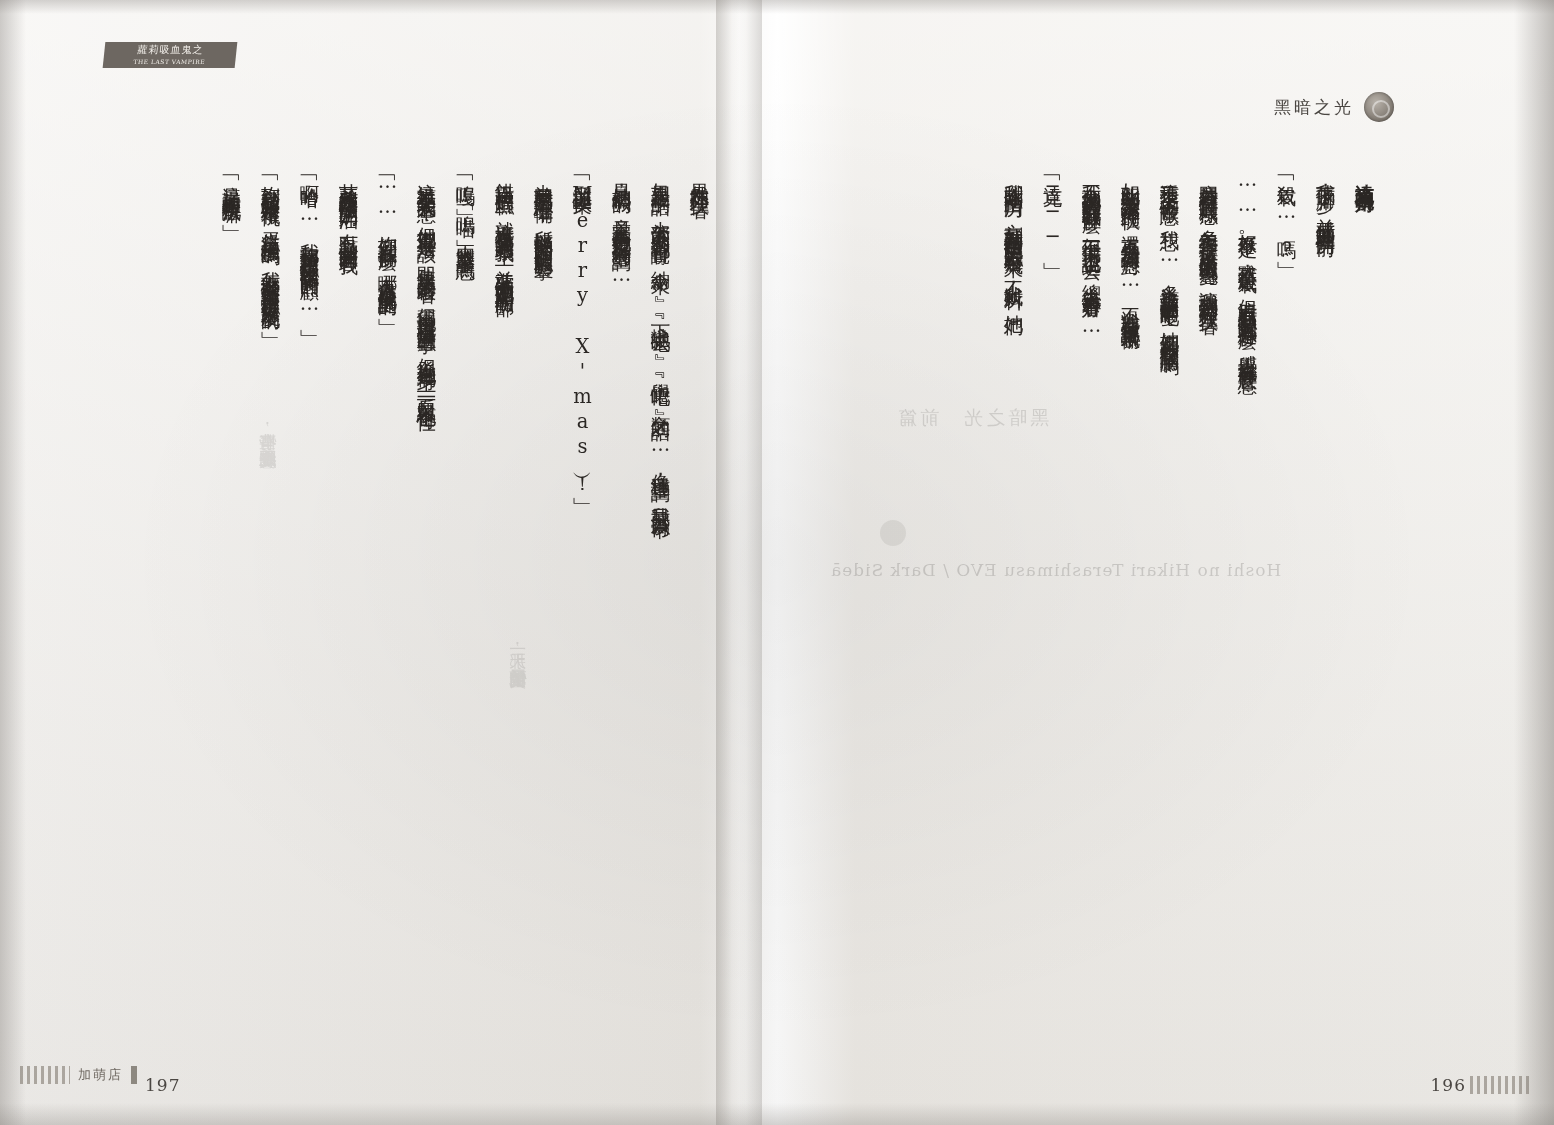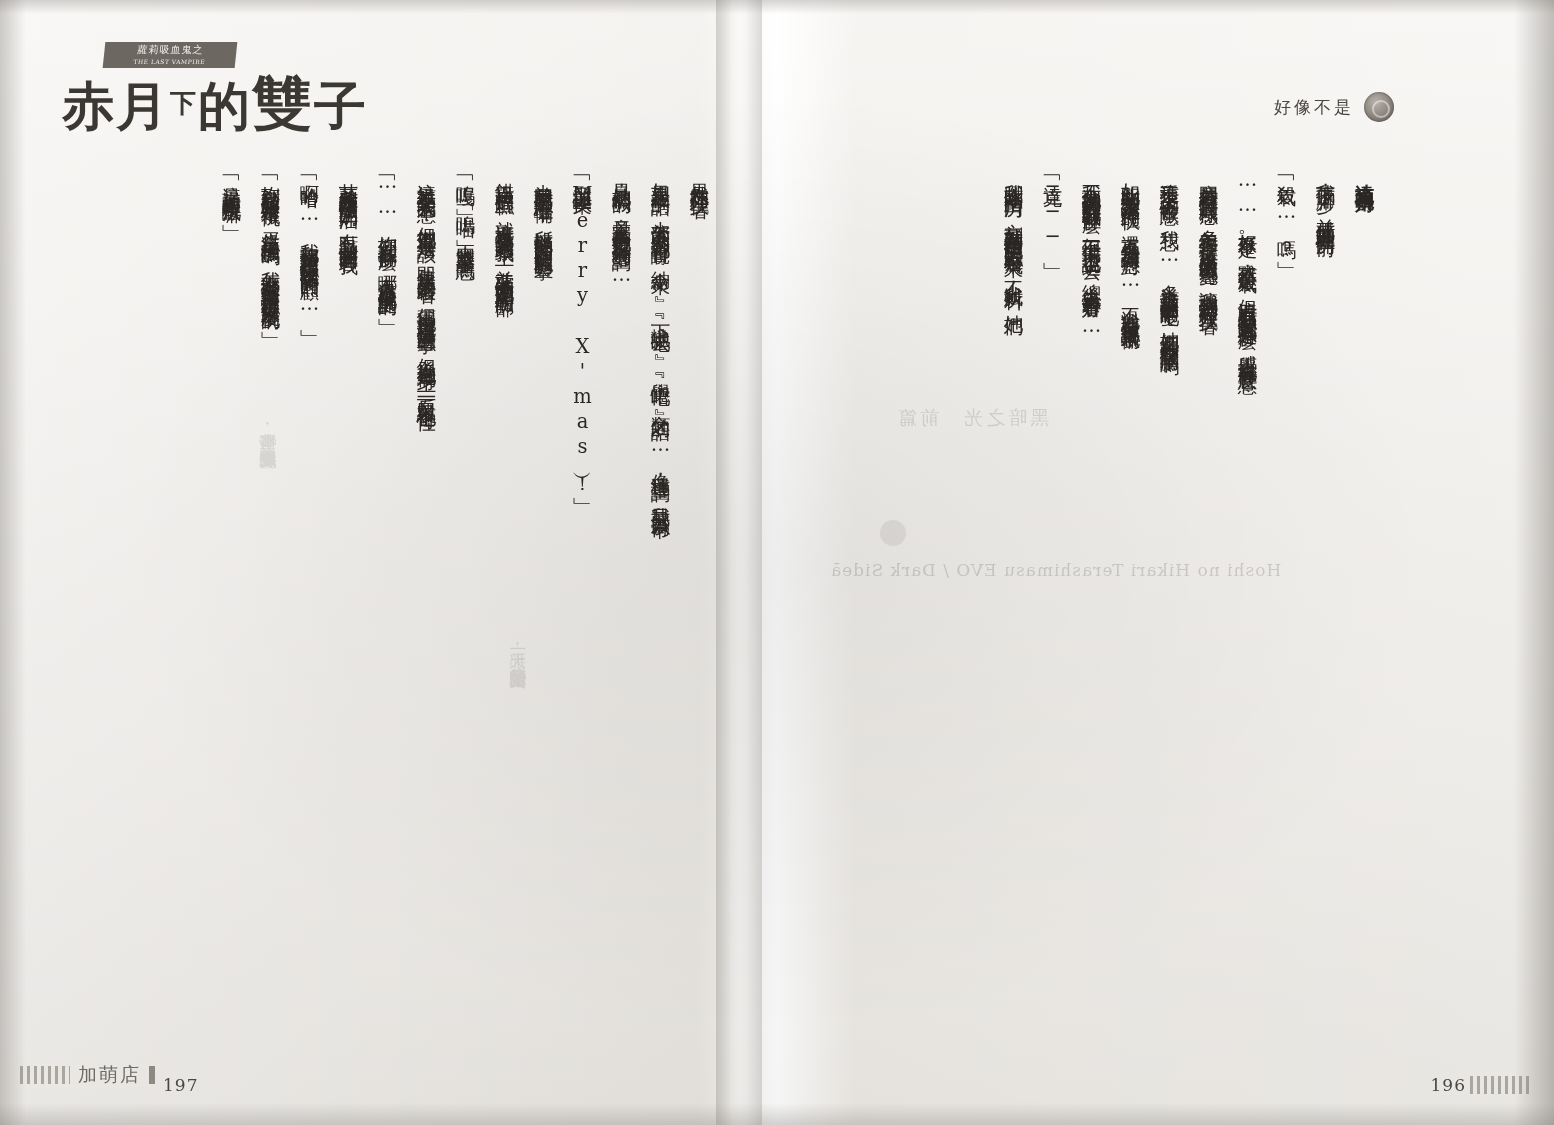--- a/index.html
+++ b/index.html
@@ -159,21 +159,21 @@
   
   #footer-left {
     position: absolute;
     left: 20px;
     bottom: 30px;
     display: flex;
     align-items: center;
     gap: 8px;
   }
   #footer-left .shop {
-    font-size: 19px;
+    font-size: 13px;
     color: #706a63;
     letter-spacing: 2px;
   }
   #footer-left .bar {
     width: 6px; height: 18px;
     background: #8d8880;
   }
   #footer-left .pageno {
     font-size: 17px;
     color: #4a4642;
@@ -264,23 +264,20 @@
   <div class="ghost" id="ghost-head">黑暗之光　前篇</div>
   <div class="ghost" id="ghost-title">Hoshi no Hikari Terashimasu EVO / Dark Sideā</div>
   <div class="ghost" id="ghost-col">有些事情，總是在不經意間改變</div>
   <div class="ghost" id="ghost-col2">那一天，雙子的願望悄悄實現了</div>
   <div id="ghost-blob"></div>
 
   <div id="logo-block">
     <div id="logo-ribbon">
       <span class="jp">蘿莉吸血鬼之</span>
       <span class="en">THE LAST VAMPIRE</span>
-    </div>
-    <div id="logo-title">
-      <span>赤月</span><span class="sm">下</span><span>的</span><span class="big">雙</span><span>子</span>
     </div>
   </div>
 
   <div class="vtext" id="left-body">果然在門外埋伏著。
 如果是殺手的話，大部分的人下句臺詞都會說：『納命來！』、『下地獄去吧！』、『覺悟吧！』之類的話……像這種臺詞，我早已習以為常。
 只是她們喊的，竟是完全不符合她們現在行為的臺詞……
 「聖誕節快樂（Merry X'mas）！」
 由於我早已有了心理準備，所以輕鬆的閃開了兩個蛋糕的襲擊。
 錯過目標的蛋糕，就這樣左右交叉的飛過我頭上，並準確的命中她們互相的臉部。
 「嗚嘎！」「嗚喵！」兩人雙雙發出了悲鳴。
@@ -292,21 +289,21 @@
 「這是嶄新的慶祝法嘛！」</div>
 
   <div id="footer-left">
     <div class="hatch"></div>
     <div class="shop">加萌店</div>
     <div class="bar"></div>
     <div class="pageno">197</div>
   </div>
 
   <div id="running-head">
-    <div class="rh-text">好像不是</div>
+    <div class="rh-text">黑暗之光</div>
     <div id="rh-emblem"></div>
   </div>
 
   <div class="vtext" id="right-body"><span class="lead">達克的視角</span>
 <span>我停下了腳步，並戒備的駐足在房門前。
 「殺氣……嗎？」
 ……好像不是。雖然不是殺氣，但這股有點類似敵意的氣息是什麼？感覺上也沒有什麼惡意。
 房門外有種奇特的異樣感，多年在刀鋒下打滾所培養出來的敏銳感覺，讓我察覺到門外有人埋伏著。
 這種不上不下的奇怪敵意，我想……多半應該是家裡的那兩隻吧？她們又想動什麼歪腦筋了嗎？
 如此明顯到讓人哭笑不得的埋伏，還真不知道該如何應對……不過對這些傢伙認真就輸了。

